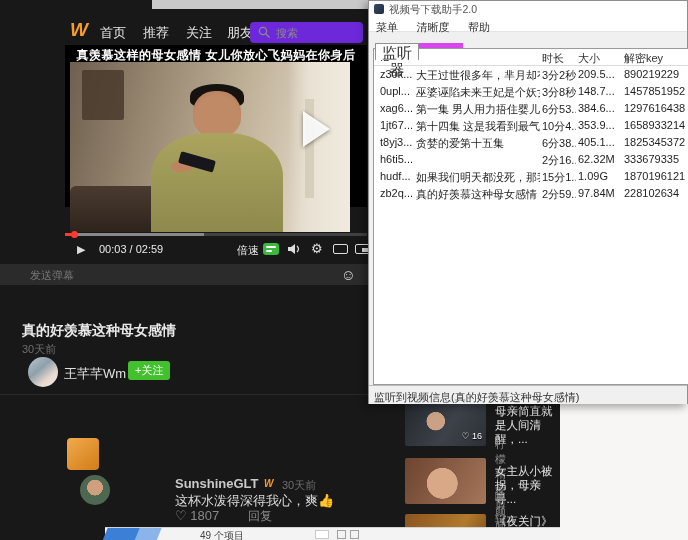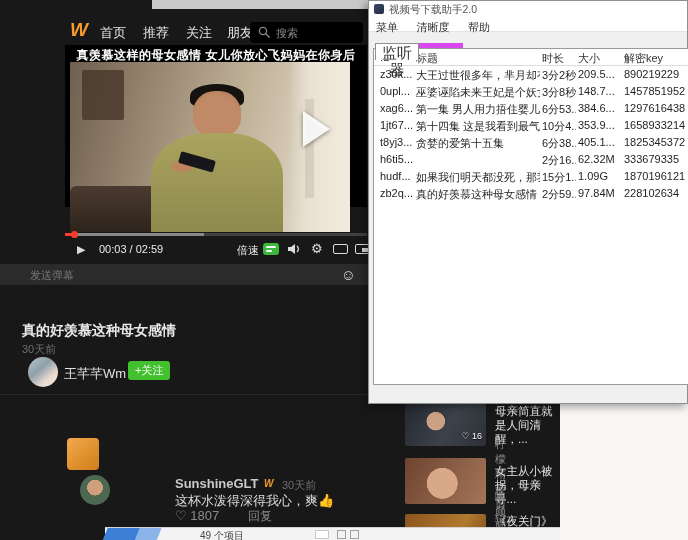--- a/index.html
+++ b/index.html
@@ -2,21 +2,21 @@
 <html><head>
 <meta charset="utf-8">
 <style>
   *{box-sizing:border-box;margin:0;padding:0}
   body{background:#333;font-family:"Liberation Sans",sans-serif}
   #canvas{position:relative;width:688px;height:540px;overflow:hidden;background:#fff}
   .a{position:absolute}
   
   #site{left:0;top:0;width:560px;height:540px;background:#181818}
   .navitem{font-size:13px;color:#e3e3e3;cursor:pointer}
-  .searchbox{left:250px;top:22px;width:113px;height:21px;background:#000000;border-radius:4px}
+  .searchbox{left:250px;top:22px;width:113px;height:21px;background:#6d28d9;border-radius:4px}
   .searchbox input{position:absolute;left:26px;top:0;width:82px;height:21px;background:transparent;border:none;outline:none;color:#bbb;font-size:11px}
   .searchbox input::placeholder{color:#8a8a8a}
   #player{left:65px;top:45px;width:302px;height:162px;background:#000}
   .banner{top:2px;left:0;width:100%;text-align:center;font-weight:bold;font-size:12px;color:#fff;letter-spacing:.5px}
   .scene{left:5px;top:17px;width:280px;height:170px;overflow:hidden;background:linear-gradient(103deg,#6e5f4f 0%,#9b8a73 30%,#c3b49c 60%,#ded5c4 85%,#efe9db 100%)}
   .curtain{right:0;top:0;width:22%;height:100%;background:linear-gradient(90deg,rgba(238,233,222,0) 0%,#e9e2d4 35%,#f1ebdf 100%)}
   .frame{left:12px;top:8px;width:42px;height:50px;background:#4a3a2c;opacity:.85;border-radius:2px}
   .sofa{left:0;bottom:0;width:46%;height:27%;background:linear-gradient(#4a3b30,#2e241c);border-radius:6px 6px 0 0}
   .lamp{right:13%;top:22%;width:9px;height:58%;background:#cfc6b4;opacity:.7}
   .head{left:44%;top:17%;width:17%;height:27%;border-radius:46% 46% 42% 42%;background:radial-gradient(circle at 50% 58%,#c08a66 0 62%,#a9744f 100%)}
@@ -219,21 +219,20 @@
       <span class="mitem">菜单</span>
       <span class="mitem">清晰度</span>
       <span class="mitem">帮助</span>
     </div>
     <div class="a tab tabsel">监听器</div>
     <div class="a tab tabun">下载器</div>
 
     <div class="a tpanel">
       <div class="thead">
         <span class="th c0">ID</span>
-        <span class="th c1">标题</span>
         <span class="th c2">时长</span>
         <span class="th c3">大小</span>
         <span class="th c4">解密key</span>
 
       </div>
       <div class="trow" style="top:17px">
         <span class="td c0">z30k...</span>
           <span class="td c1">大王过世很多年，芈月却有...</span>
           <span class="td c2">3分2秒</span>
           <span class="td c3">209.5...</span>
@@ -282,15 +281,18 @@
       </div>
       <div class="trow" style="top:136px">
         <span class="td c0">zb2q...</span>
           <span class="td c1">真的好羡慕这种母女感情</span>
           <span class="td c2">2分59...</span>
           <span class="td c3">97.84M</span>
           <span class="td c4">228102634</span>
       </div>
     </div>
 
+    <div class="a wstatus">
+      <span class="a wstatustext">监听到视频信息(真的好羡慕这种母女感情)</span>
+    </div>
   </div>
 
 </div>
 
 </body></html>

